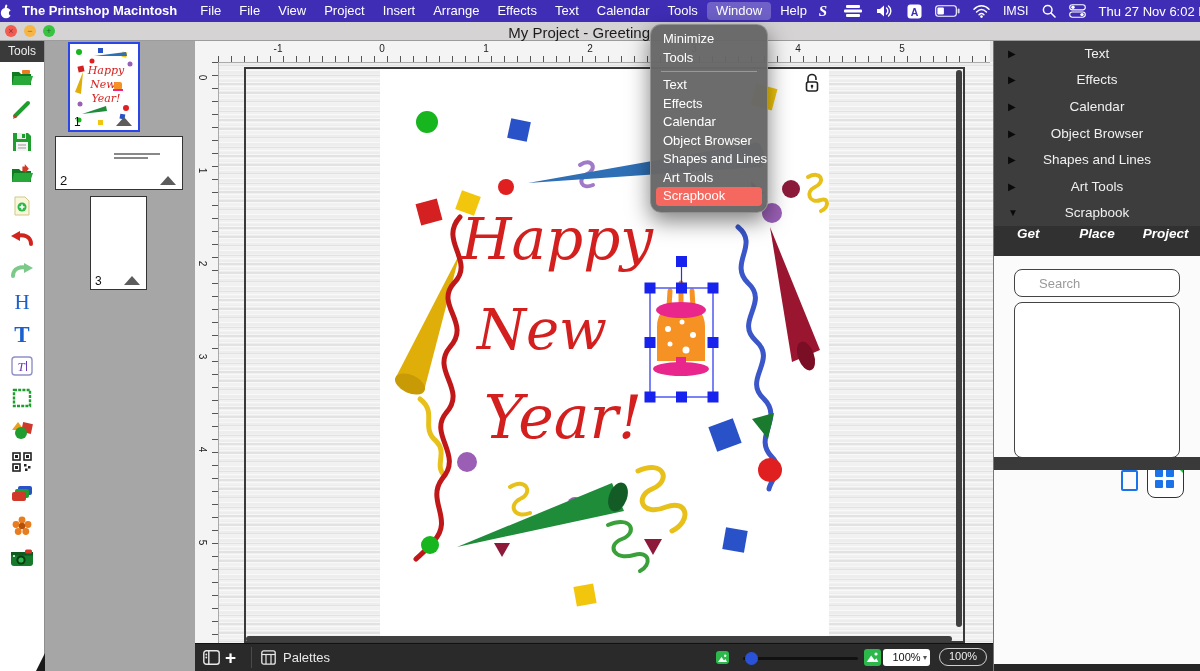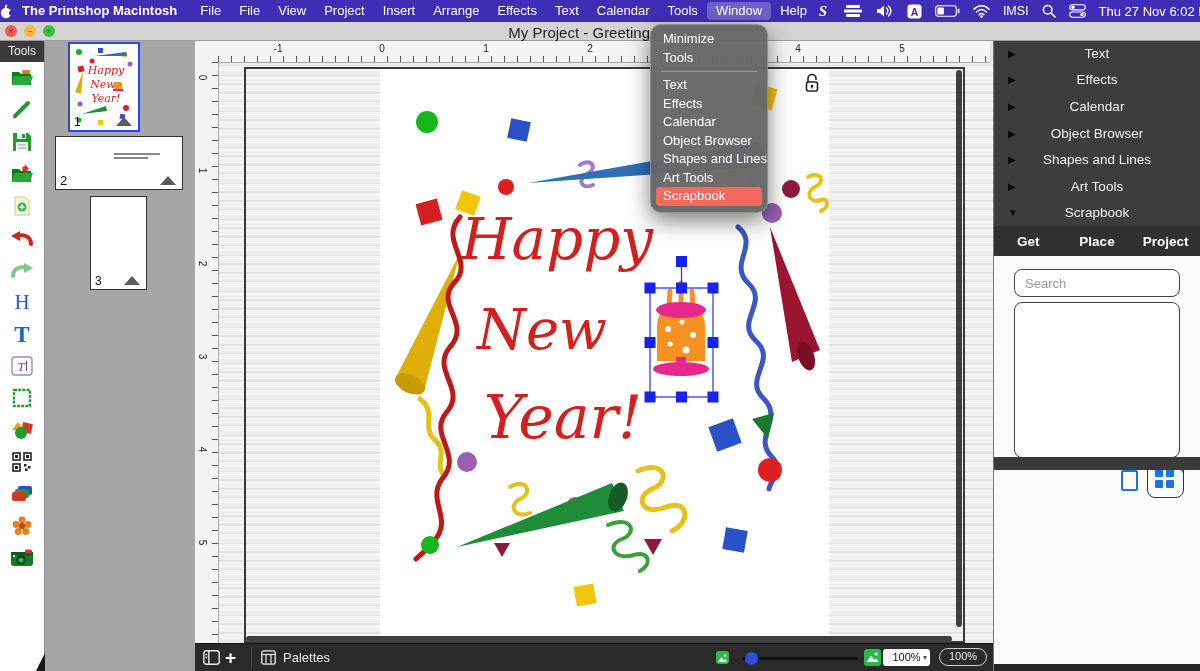--- a/index.html
+++ b/index.html
@@ -55,23 +55,23 @@
   #page{left:380px;top:69px;width:449px;height:567px;background:#fff;z-index:2;}
   #vthumb{left:956px;top:70px;width:6px;height:557px;background:#3f3f3f;border-radius:3px;z-index:3;}
   #hthumb{left:246px;top:636px;width:706px;height:6px;background:#3f3f3f;border-radius:3px;z-index:3;}
   #lock{left:804px;top:73px;z-index:3;}
 
   
   #sidebar{left:993px;top:40px;width:207px;height:631px;background:#fbfbfb;border-left:1px solid #777;box-sizing:border-box;z-index:4;}
   #sb-sections{position:absolute;left:0;top:0;width:100%;background:#3d3d3d;}
   .sb-row{position:relative;height:26.6px;display:flex;align-items:center;justify-content:center;color:#f0f0f0;font-size:13.5px;}
   .sb-row .tri{position:absolute;left:14px;font-size:10px;color:#0a0a0a;}
-  #sb-actions{position:absolute;left:0;top:186px;width:100%;height:30px;background:#313131;display:flex;align-items:center;color:#fff;font-size:13.5px;font-weight:600;}
+  #sb-actions{position:absolute;left:0;top:186px;width:100%;height:30px;background:#313131;display:flex;color:#fff;font-size:13.5px;font-weight:600;font-style:italic;}
   #sb-actions span{flex:1;text-align:center;}
-  #sb-search{position:absolute;left:20px;top:229px;width:166px;height:28px;box-sizing:border-box;border:1.5px solid #444;border-radius:8px;background:#fff;font-size:13px;color:#333;padding:0 10px;font-family:"Liberation Sans",sans-serif;}
+  #sb-search{position:absolute;left:20px;top:229px;width:166px;height:28px;box-sizing:border-box;border:1.5px solid #444;border-radius:8px;background:#fff;font-size:13px;color:#333;padding:0 24px;font-family:"Liberation Sans",sans-serif;}
   #sb-search::placeholder{color:#9a9a9a;}
   #sb-cards{position:absolute;left:20px;top:262px;width:166px;height:156px;border:1.5px solid #444;border-radius:8px;background:#fff;box-sizing:border-box;}
   .sb-card-label{position:absolute;width:100%;text-align:center;bottom:10px;font-size:15px;color:#222;letter-spacing:1px;}
   #card-headline{position:absolute;left:0;top:0;width:82px;height:100%;}
   #headline-word{position:absolute;left:0;top:62px;width:100%;text-align:center;font-style:italic;font-weight:bold;font-size:13px;letter-spacing:.5px;color:#c03030;text-shadow:1px 1px 0 rgba(40,140,80,.45);}
   #card-photo{position:absolute;left:81px;top:-1.5px;width:86px;height:157px;border:2px solid #333;border-radius:8px;background:#fff;box-sizing:border-box;overflow:hidden;}
   .green-corner{position:absolute;right:0;top:0;width:0;height:0;border-left:11px solid transparent;border-top:11px solid #27c244;}
   #sb-toggles{position:absolute;left:0;top:424px;width:100%;height:28px;}
   #toggle-single{position:absolute;left:127px;top:6px;width:13px;height:17px;border:2.5px solid #1a73e8;border-radius:2px;}
   #toggle-grid{position:absolute;left:153px;top:-3px;width:35px;height:35px;border:1.5px solid #333;border-radius:8px;background:#fff;overflow:hidden;}

